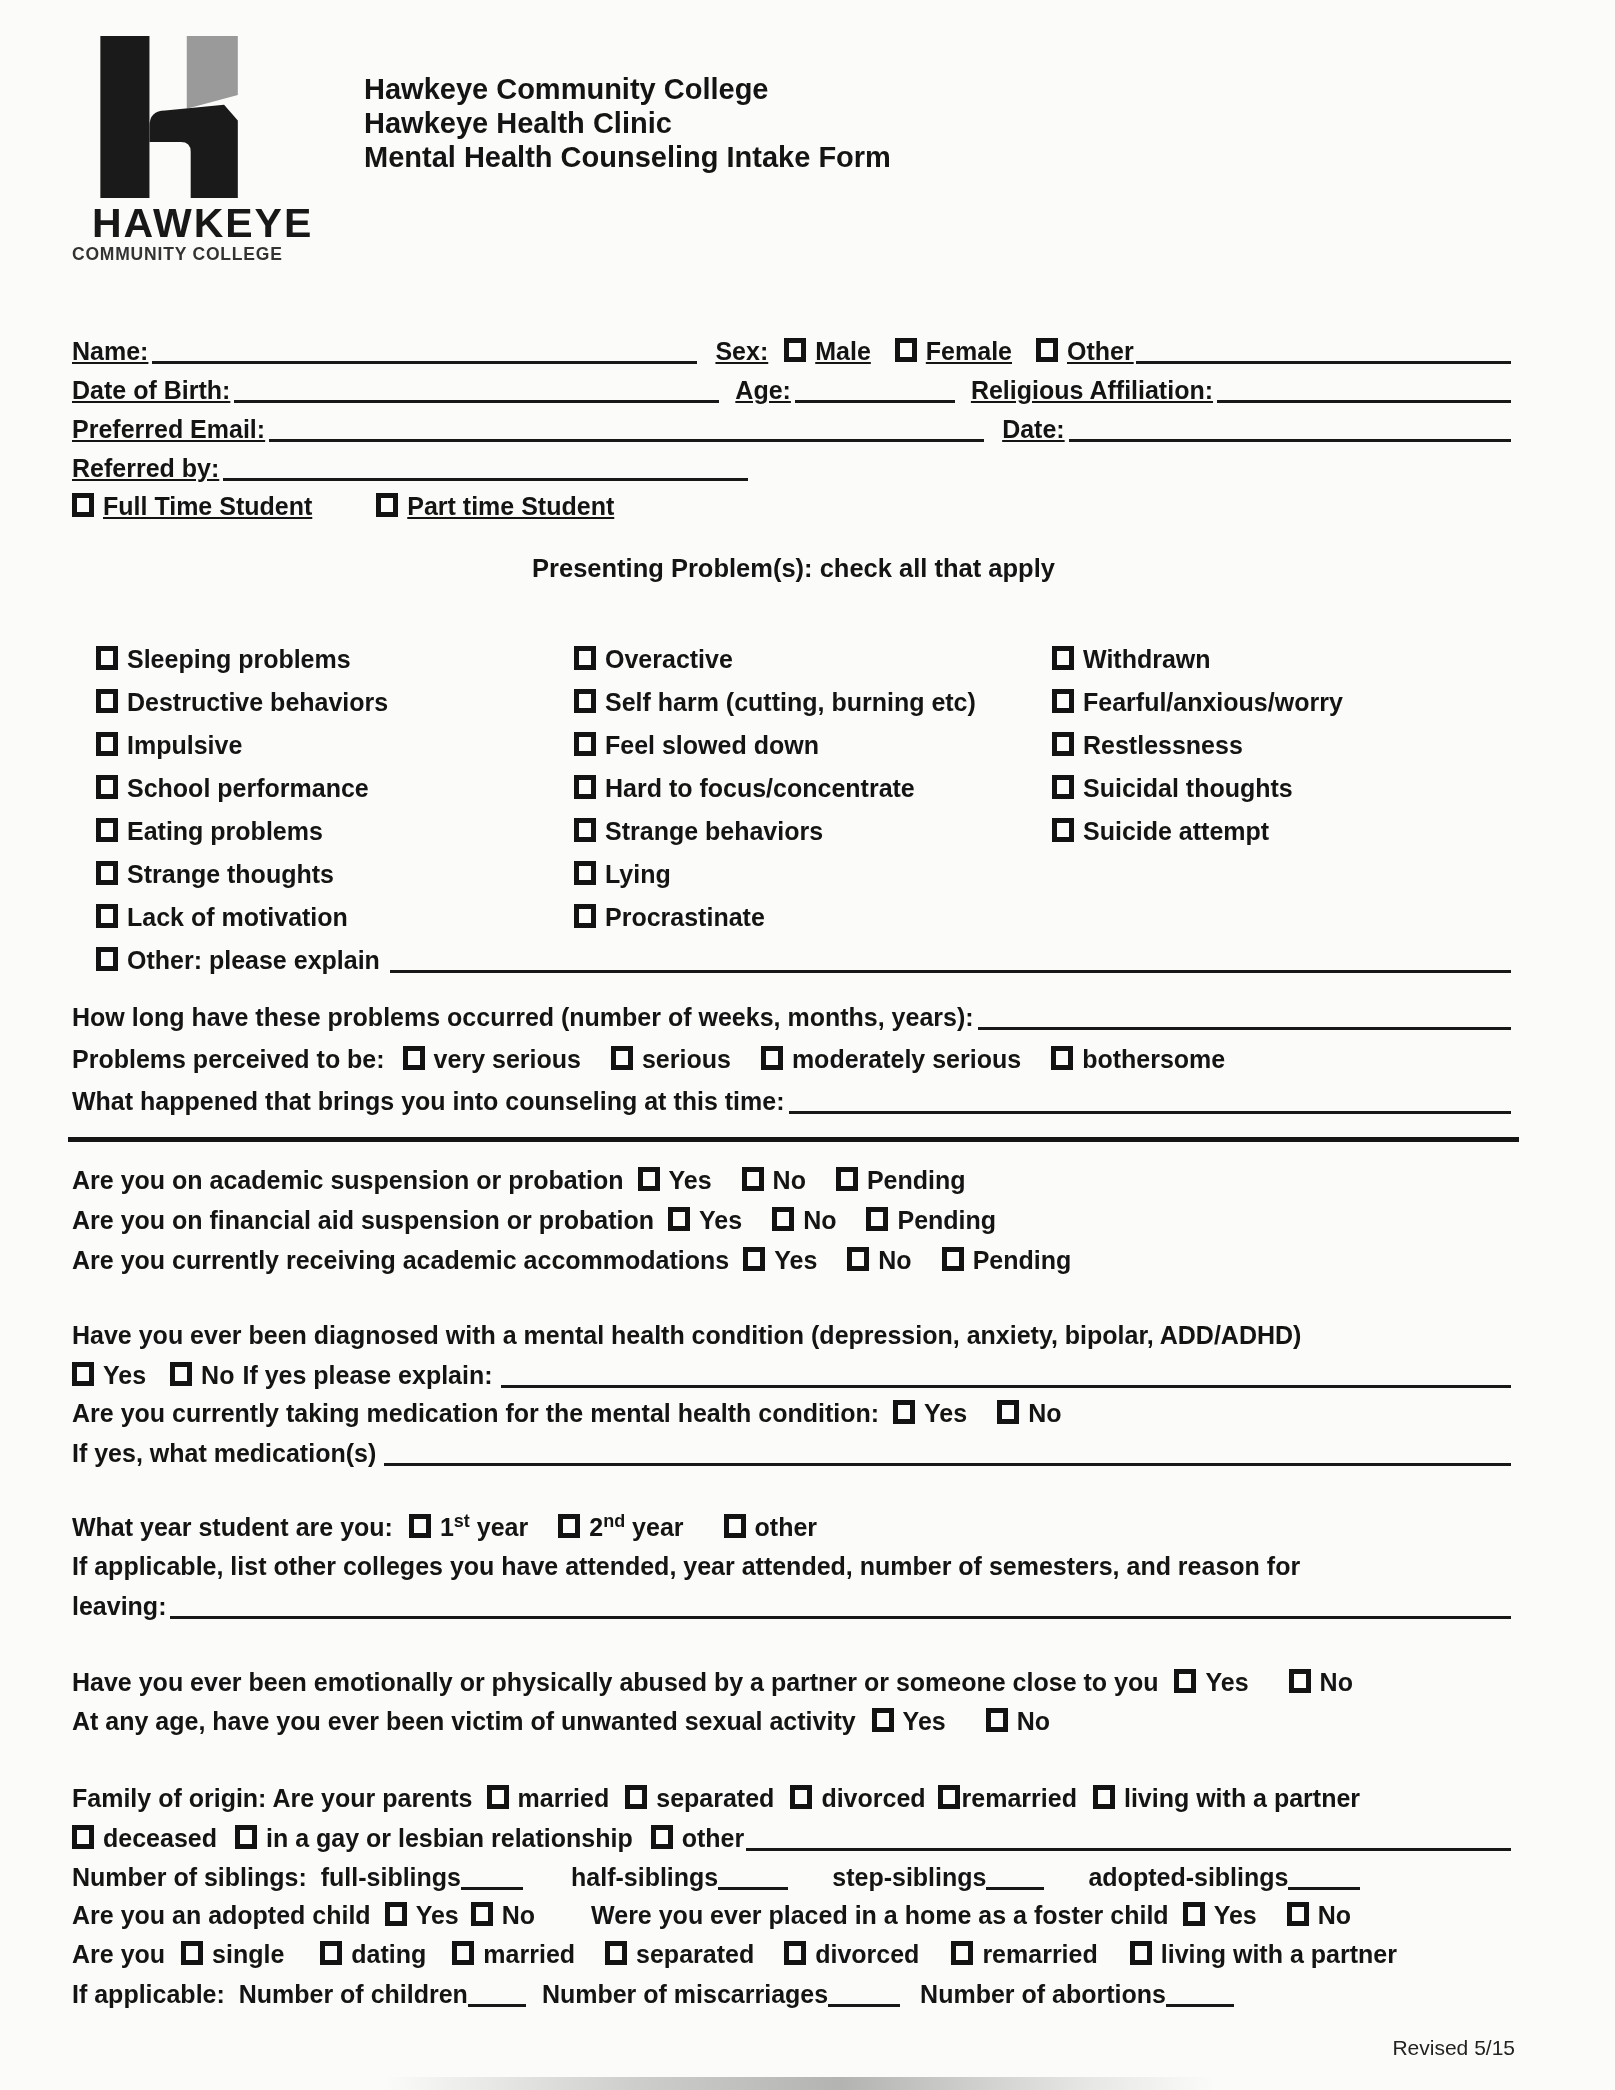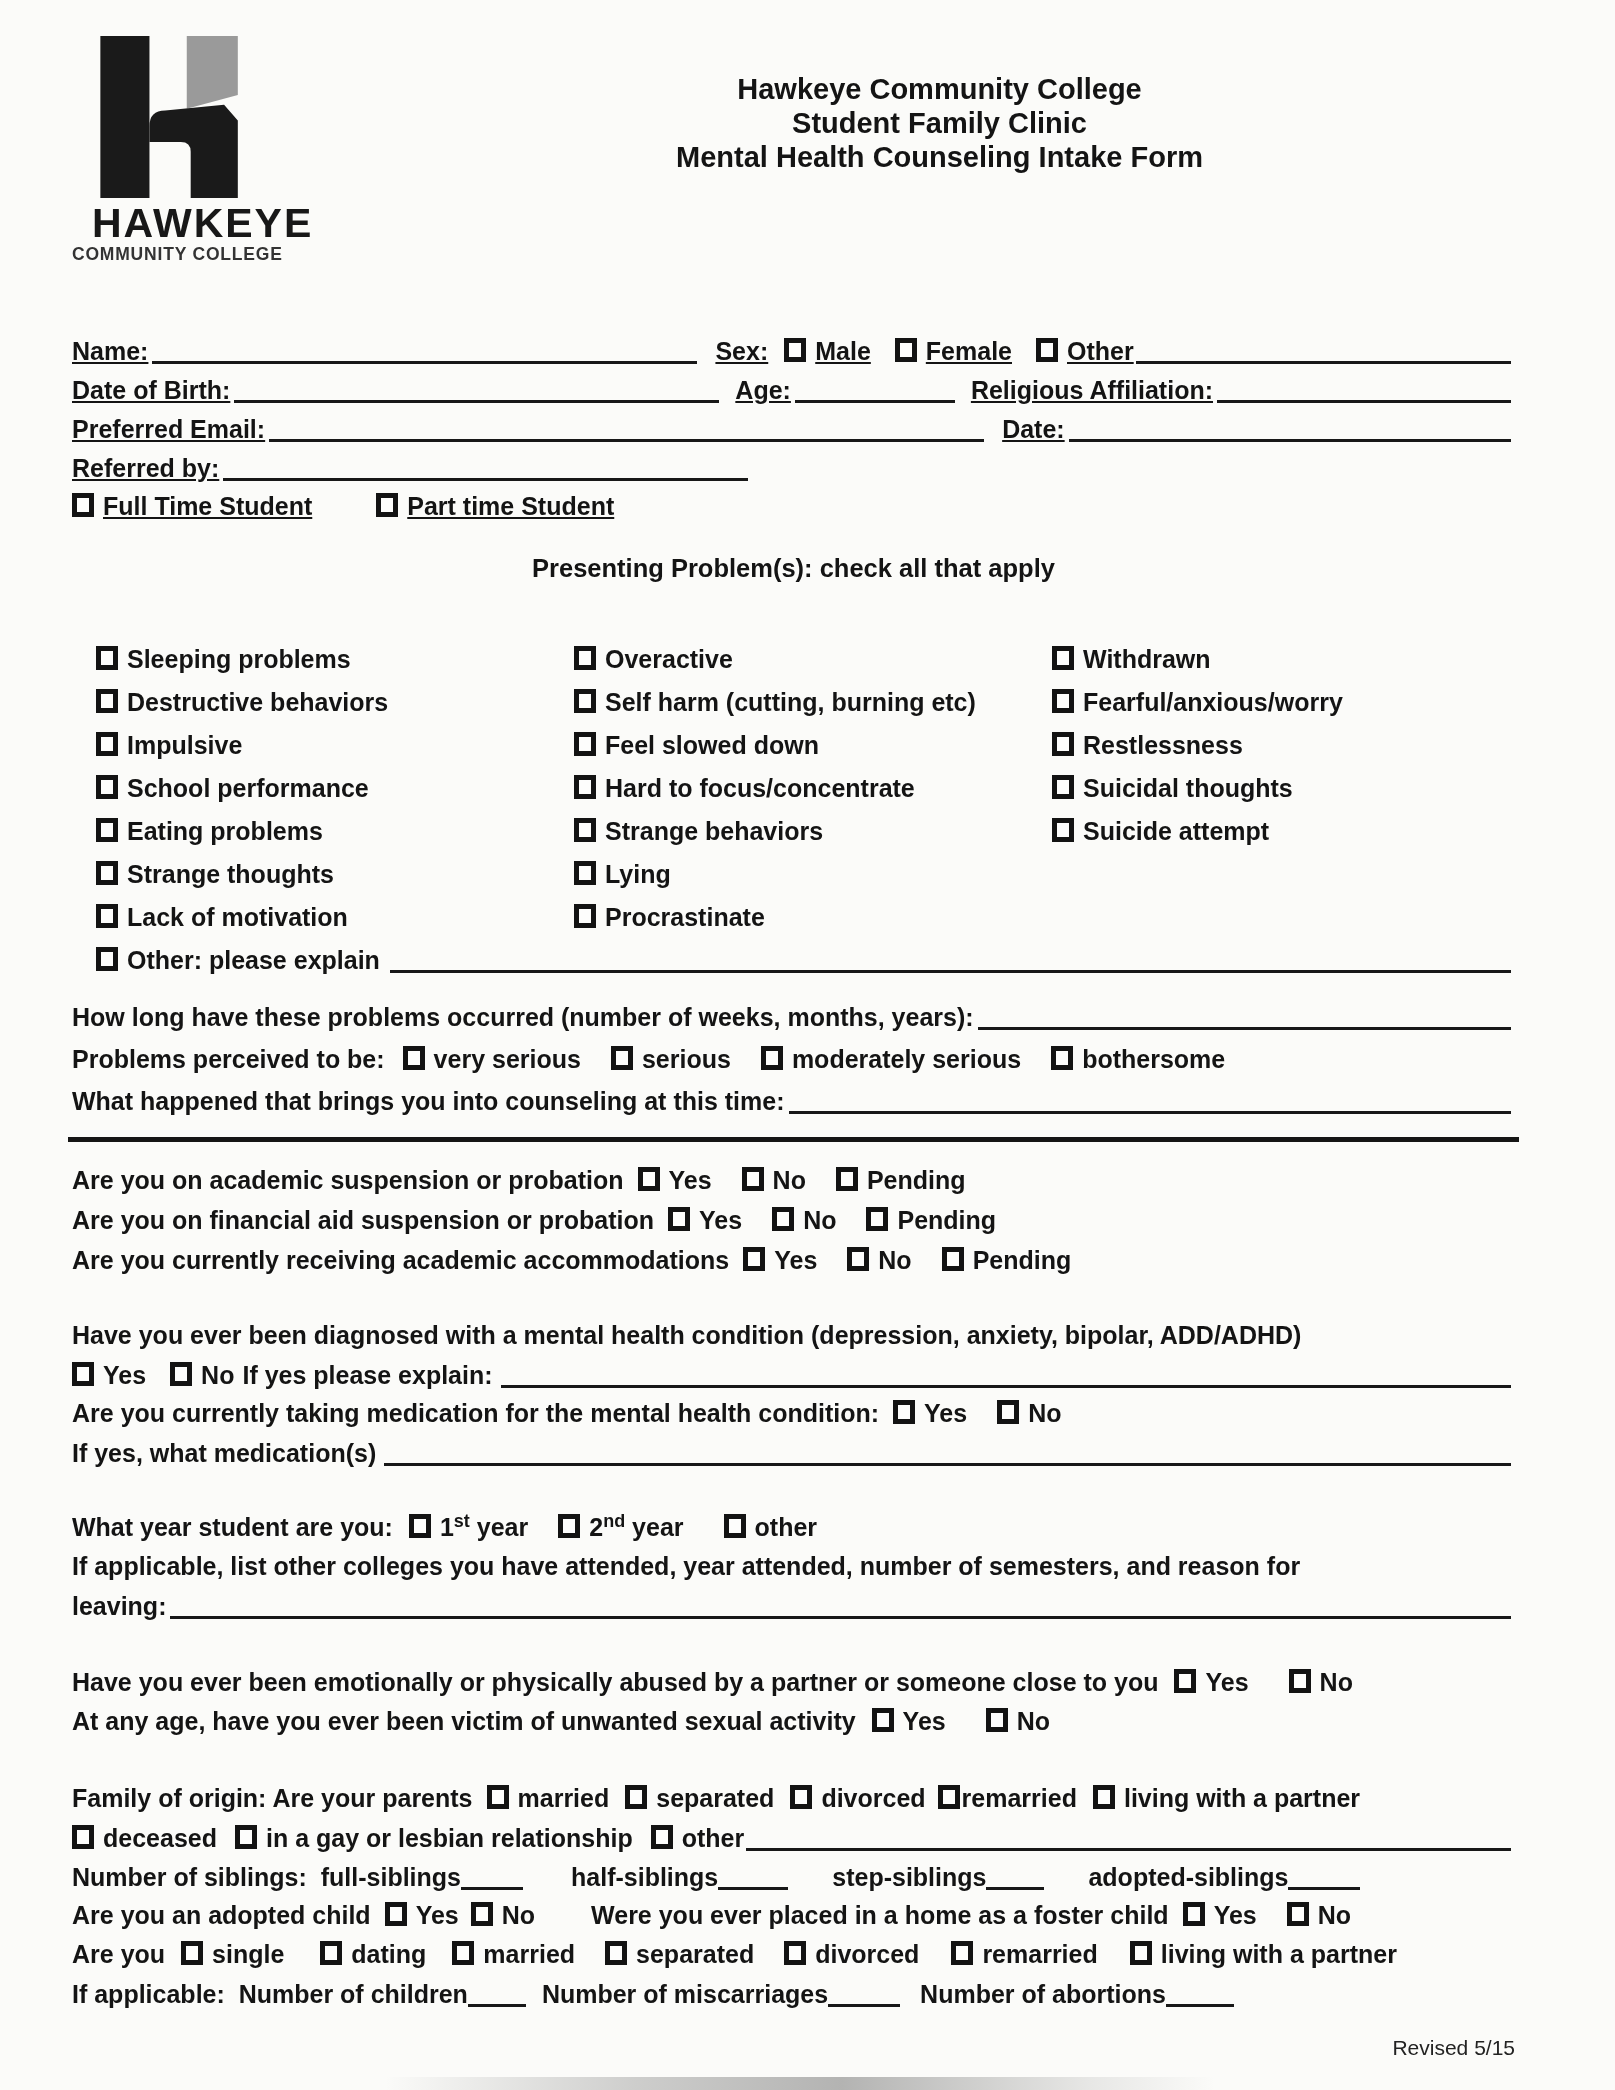--- a/index.html
+++ b/index.html
@@ -8,21 +8,21 @@
     background:#fbfbf9; color:#141414;
     font-family:"Liberation Sans","DejaVu Sans",sans-serif; font-weight:700;
     padding:30px 100px 0 72px; overflow:hidden;
   }
   
   .header{display:flex;}
   .logo-block{flex:0 0 272px;}
   .logo-svg{display:block; margin:6px 0 4px 26px;}
   .brand{font-size:41px; font-weight:900; letter-spacing:2px; margin-left:20px; color:#181818; line-height:42px;}
   .brand-sub{font-size:17.5px; font-weight:700; letter-spacing:0.8px; color:#333; line-height:20px;}
-  .title-block{flex:1 1 auto; margin-left:20px; text-align:center; padding-top:42px;}
+  .title-block{flex:1 1 auto; margin-left:20px; text-align:left; padding-top:42px;}
   .title-line{font-size:29px; line-height:34px; font-weight:700;}
   
   .line{display:flex; align-items:baseline; white-space:nowrap; font-size:25px; line-height:39px; height:39px;}
   .lh40{line-height:40px; height:40px;}
   .lh42{line-height:42px; height:42px;}
   .cb{flex:0 0 auto; width:12px; height:14px; border:5px solid #131313; background:#fdfdfc;
       margin-right:9px; transform:translateY(2px);}
   .blank{flex:0 0 auto; height:26px; border-bottom:3px solid #181818; transform:translateY(4px); margin:0 4px;}
   .fill{flex:1 1 40px;}
   .pre{white-space:pre;}
@@ -66,21 +66,21 @@
       <svg class="logo-svg" width="152" height="162" viewBox="0 0 150 165">
         <rect x="0" y="0" width="50" height="165" fill="#1a1a1a"></rect>
         <polygon points="88,0 140,0 140,60 88,74" fill="#9a9a9a"></polygon>
         <path d="M50,165 L50,92 Q50,76 66,76 L126,70 L140,86 L140,165 L92,165 L92,118 Q92,108 82,108 L50,108 Z" fill="#1a1a1a"></path>
       </svg>
       <div class="brand">HAWKEYE</div>
       <div class="brand-sub">COMMUNITY COLLEGE</div>
     </div>
     <div class="title-block">
       <div class="title-line">Hawkeye Community College</div>
-      <div class="title-line">Student Family Clinic</div>
+      <div class="title-line">Hawkeye Health Clinic</div>
       <div class="title-line">Mental Health Counseling Intake Form</div>
     </div>
   </div>
 
   <div class="demographics">
     <div class="line">
       <span>Name:</span>
       <span class="blank" style="width:545px"></span>
       <span class="ml14">Sex:</span>
       <span class="cb ml16"></span>

